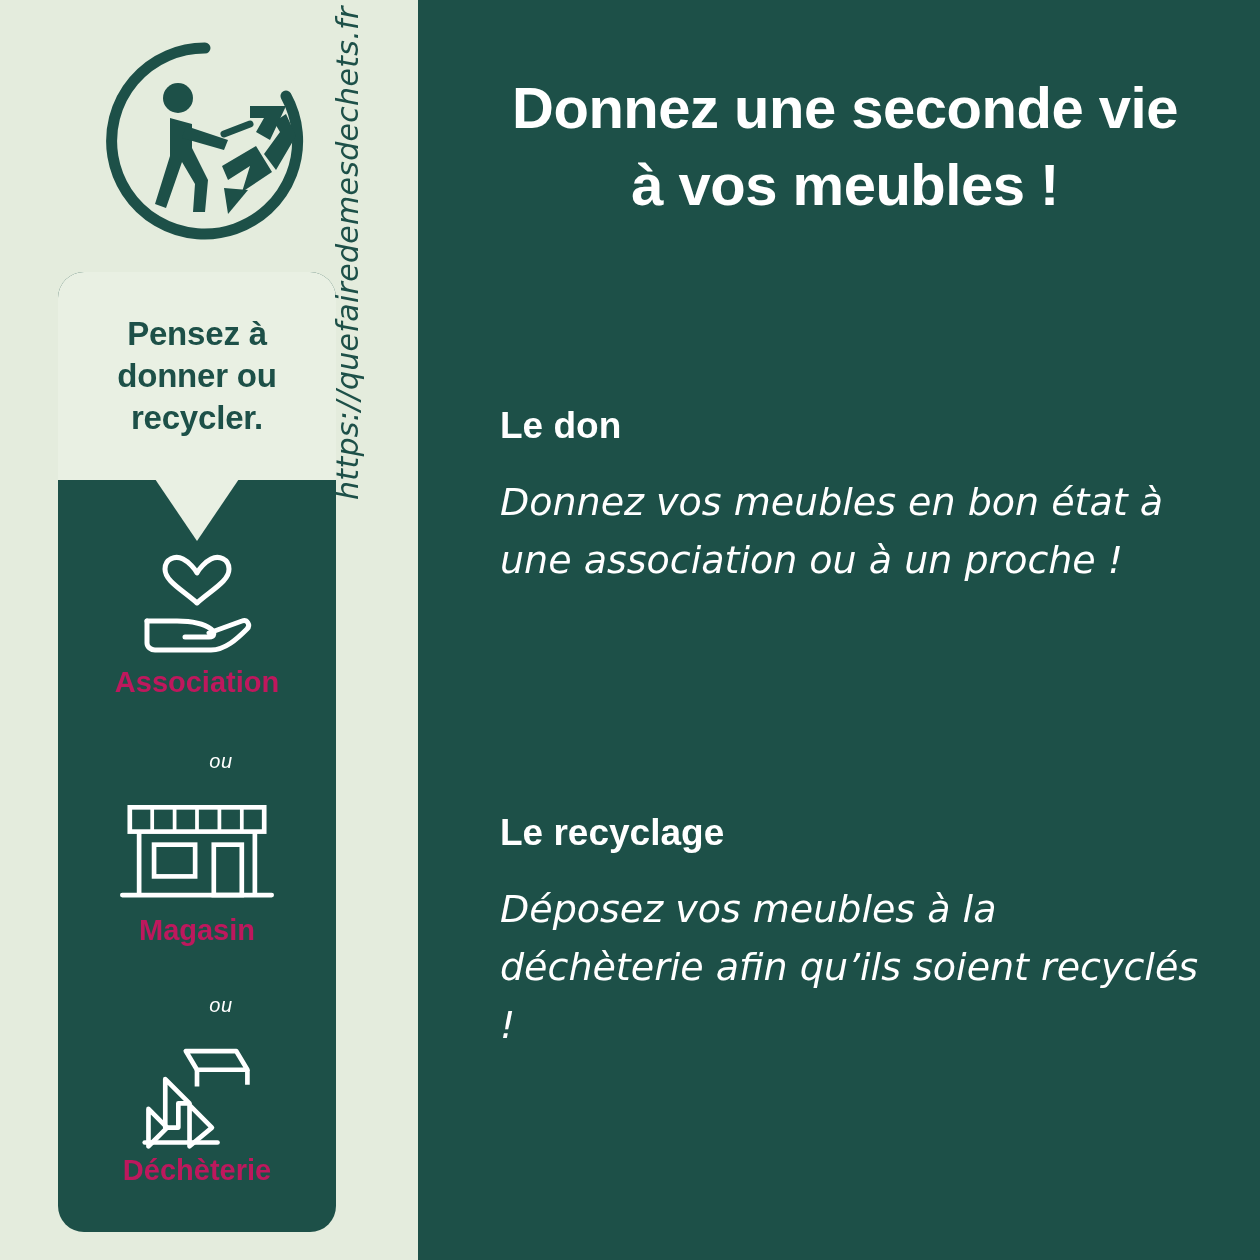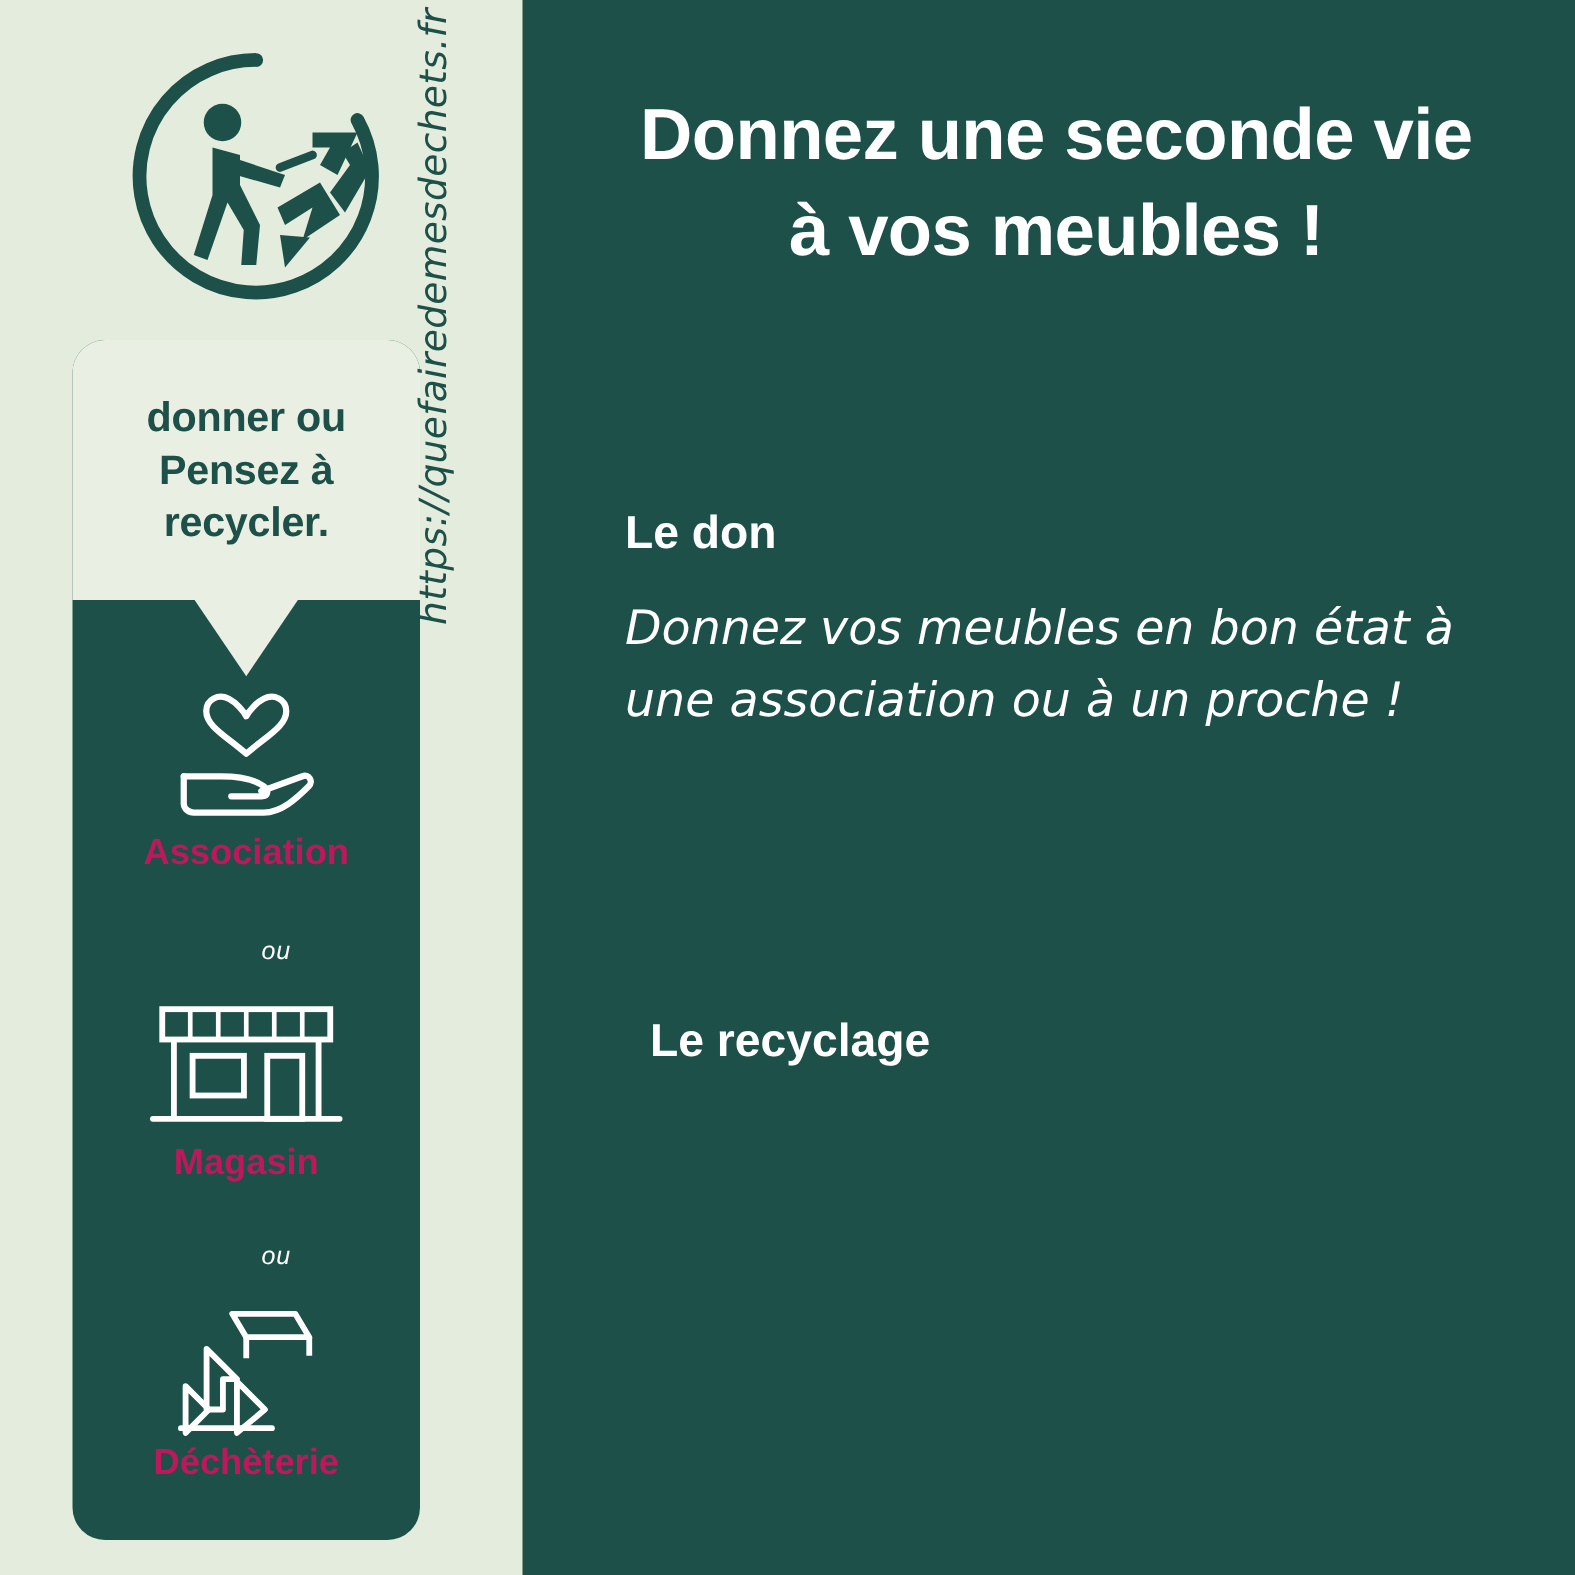--- a/index.html
+++ b/index.html
@@ -154,21 +154,21 @@
     font-weight: bold;
     margin-bottom: 26px;
   }
   .section-body {
     font-size: 38px;
     font-style: italic;
     line-height: 1.53;
     font-family: "DejaVu Sans", sans-serif;
   }
   #section-don { top: 405px; }
-  #section-recyclage { top: 812px; margin-left: 20px; }
+  #section-recyclage { top: 812px; }
 </style>
 </head>
 <body>
 
 <div id="poster">
 
   <div class="left-panel"></div>
   <div class="right-panel"></div>
 
   <div class="logo-wrap">
@@ -188,22 +188,22 @@
       <path d="M186 78 L196 100 L176 134 L164 118 L180 96 L174 86 Z" fill="#1d5048"></path>
       <path d="M172 136 L142 156 L150 130 L128 144 L122 130 L156 110 Z" fill="#1d5048"></path>
       <path d="M148 154 L128 178 L124 152 Z" fill="#1d5048"></path>
     </svg>
   </div>
 
   <div class="green-column"></div>
 
   <div class="callout">
     <div class="callout-text">
+      <div>Pensez à</div>
       <div>donner ou</div>
-      <div>Pensez à</div>
       <div>recycler.</div>
     </div>
   </div>
   <div class="callout-tail"></div>
 
   <div class="step" id="step-association" style="top:552px;">
     <div class="step-icon">
       <svg viewBox="0 0 120 110" width="120" height="110" aria-hidden="true">
         <path d="M60 52 C44 38 28 30 28 18 C28 8 38 4 46 8 C52 11 58 18 60 22 C62 18 68 11 74 8 C82 4 92 8 92 18 C92 30 76 38 60 52 Z" fill="none" stroke="#ffffff" stroke-width="5" stroke-linejoin="round"></path>
         <path d="M10 70 L10 92 C10 96 14 99 18 99 L74 99 C88 99 100 88 110 78 C114 74 110 68 105 70 L72 82" fill="none" stroke="#ffffff" stroke-width="5" stroke-linejoin="round" stroke-linecap="round"></path>
@@ -262,15 +262,16 @@
     <div>à vos meubles !</div>
   </div>
 
   <div class="section" id="section-don">
     <div class="section-title">Le don</div>
     <div class="section-body">Donnez vos meubles en bon état à une association ou à un proche !</div>
   </div>
 
   <div class="section" id="section-recyclage">
     <div class="section-title">Le recyclage</div>
+    <div class="section-body">Déposez vos meubles à la déchèterie afin qu’ils soient recyclés !</div>
   </div>
 
 </div>
 
 </body></html>

